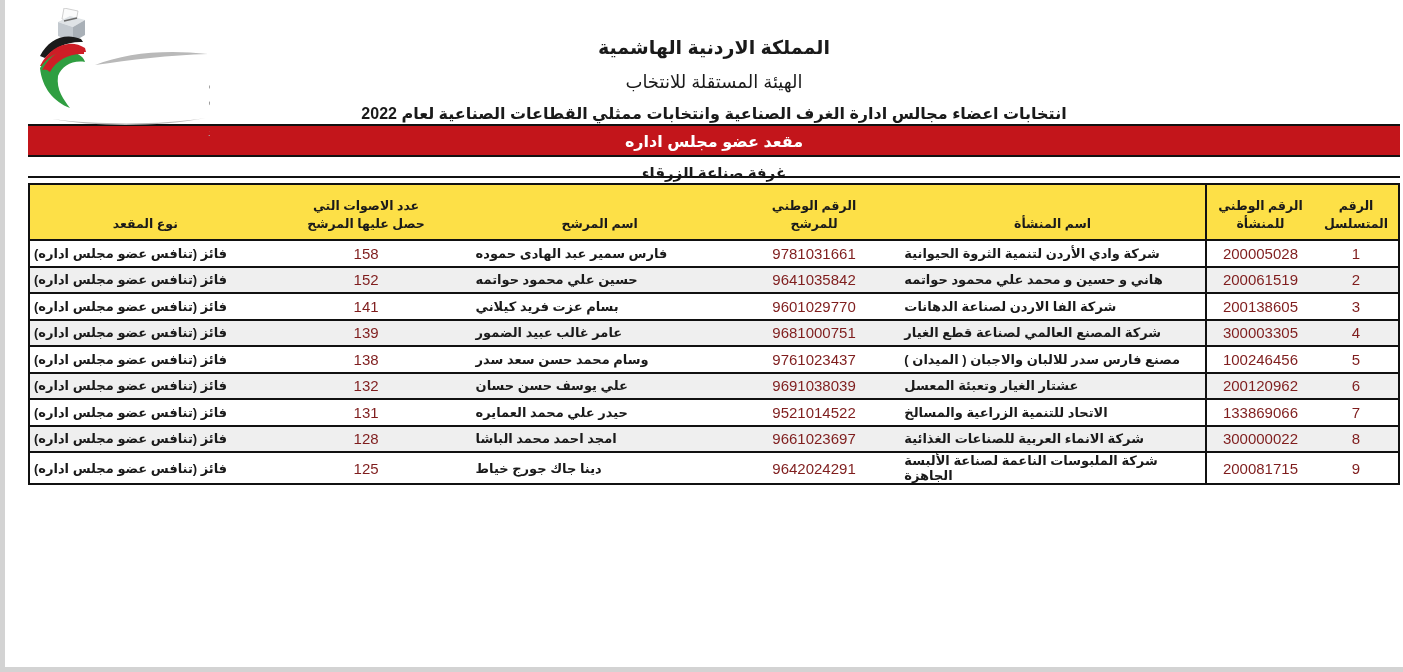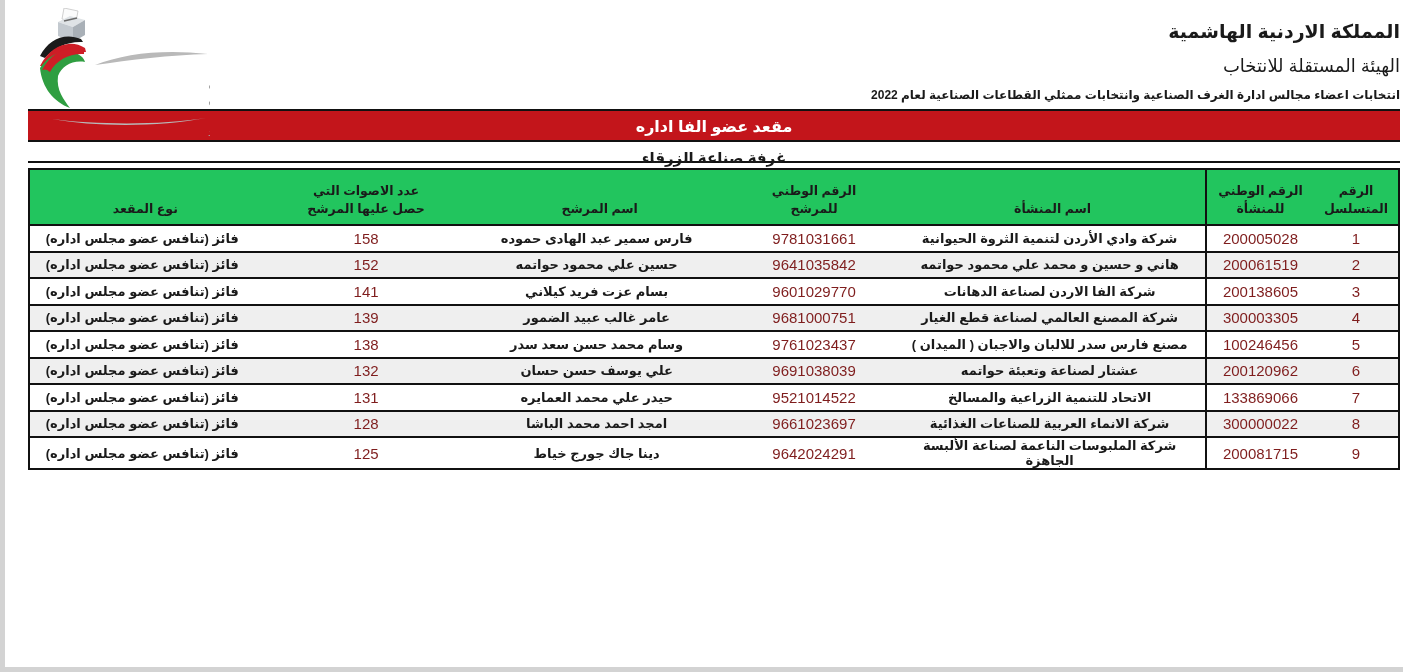--- a/index.html
+++ b/index.html
@@ -14,25 +14,25 @@
     position: absolute; left: 5px; top: 0;
     width: 1398px; height: 667px;
     background: #ffffff;
   }
   .content { margin: 0 3px 0 23px; direction: rtl; }
 
   
   .logo { position: absolute; left: 35px; top: 8px; width: 170px; height: 132px; }
 
   
-  .titles { padding-top: 20px; }
+  .titles { padding-top: 36px; text-align: center; }
   .t1 { font-size: 19px; font-weight: bold; margin-bottom: 12px; }
   .t2 { font-size: 18px; font-weight: normal; margin-bottom: 11px; }
   .t3 { font-size: 15px; font-weight: bold; margin-bottom: 12px; }
-  .t4 { font-size: 12px; font-weight: bold; margin-bottom: 7px; }
+  .t4 { font-size: 16px; font-weight: bold; margin-bottom: 1px; }
 
   .rule { border-top: 2px solid #111; }
 
   .banner {
     height: 31px; line-height: 31px;
     background: #c3151b;
     border-bottom: 2px solid #111;
     color: #ffffff; text-align: center;
     font-size: 16px; font-weight: bold;
   }
@@ -54,40 +54,40 @@
   }
   .results th {
     height: 56px;
     vertical-align: bottom;
     padding: 0 4px 6px 4px;
     font-size: 12.5px; font-weight: bold;
     text-align: center;
     white-space: pre-line;
     line-height: 1.45;
     border-bottom: 2px solid #111;
-    background: #22c55e;
+    background: #fde047;
   }
   .results td {
     height: 26.5px;
     padding: 0 4px;
     vertical-align: middle;
     border-top: 2px solid #111;
   }
   .results tbody tr:nth-child(even) { background: #efefef; }
   .c-serial { width: 6.2%; }
   .c-fid    { width: 7.9%; }
   .c-fname  { width: 22.3%; }
   .c-cid    { width: 12.6%; }
   .c-cname  { width: 18.7%; }
   .c-votes  { width: 15.4%; }
   .c-seat   { width: 16.9%; }
   .sep { border-left: 2px solid #111; }
   td.num { font-size: 15px; font-weight: normal; text-align: center; color: #7f1d1d; }
   td.ar  { font-size: 13px; font-weight: bold; }
-  td.start { text-align: center; padding-right: 10px; }
+  td.start { text-align: left; padding-right: 10px; }
 </style>
 </head>
 <body>
 
 <div class="page">
 
   <svg class="logo" viewBox="0 0 170 132">
 
     <g>
       <polygon points="24,0 38,3 36,14 22,11" fill="#fbfbfb" stroke="#c4c4c4" stroke-width="0.8"></polygon>
@@ -115,21 +115,21 @@
 
   <div class="content">
     <div class="titles">
       <div class="t1">المملكة الاردنية الهاشمية</div>
       <div class="t2">الهيئة المستقلة للانتخاب</div>
       <div class="t4">انتخابات اعضاء مجالس ادارة الغرف الصناعية وانتخابات ممثلي القطاعات الصناعية لعام 2022</div>
     </div>
 
     <div class="rule"></div>
 
-    <div class="banner">مقعد عضو الفا اداره</div>
+    <div class="banner">مقعد عضو مجلس اداره</div>
 
     <div class="chamber">غرفة صناعة الزرقاء</div>
 
     <table class="results">
       <colgroup>
         <col class="c-serial">
           <col class="c-fid">
           <col class="c-fname">
           <col class="c-cid">
         <col class="c-cname">
@@ -193,21 +193,21 @@
           <td class="num sep">100246456</td>
           <td class="ar start">مصنع فارس سدر للالبان والاجبان ( الميدان )</td>
           <td class="num">9761023437</td>
           <td class="ar start">وسام محمد حسن سعد سدر</td>
           <td class="num">138</td>
           <td class="ar start">فائز (تنافس عضو مجلس اداره)</td>
         </tr>
         <tr>
           <td class="num">6</td>
           <td class="num sep">200120962</td>
-          <td class="ar start">عشتار لصناعة وتعبئة حواتمه</td>
+          <td class="ar start">عشتار الغيار وتعبئة المعسل</td>
           <td class="num">9691038039</td>
           <td class="ar start">علي يوسف حسن حسان</td>
           <td class="num">132</td>
           <td class="ar start">فائز (تنافس عضو مجلس اداره)</td>
         </tr>
         <tr>
           <td class="num">7</td>
           <td class="num sep">133869066</td>
           <td class="ar start">الاتحاد للتنمية الزراعية والمسالخ</td>
           <td class="num">9521014522</td>

